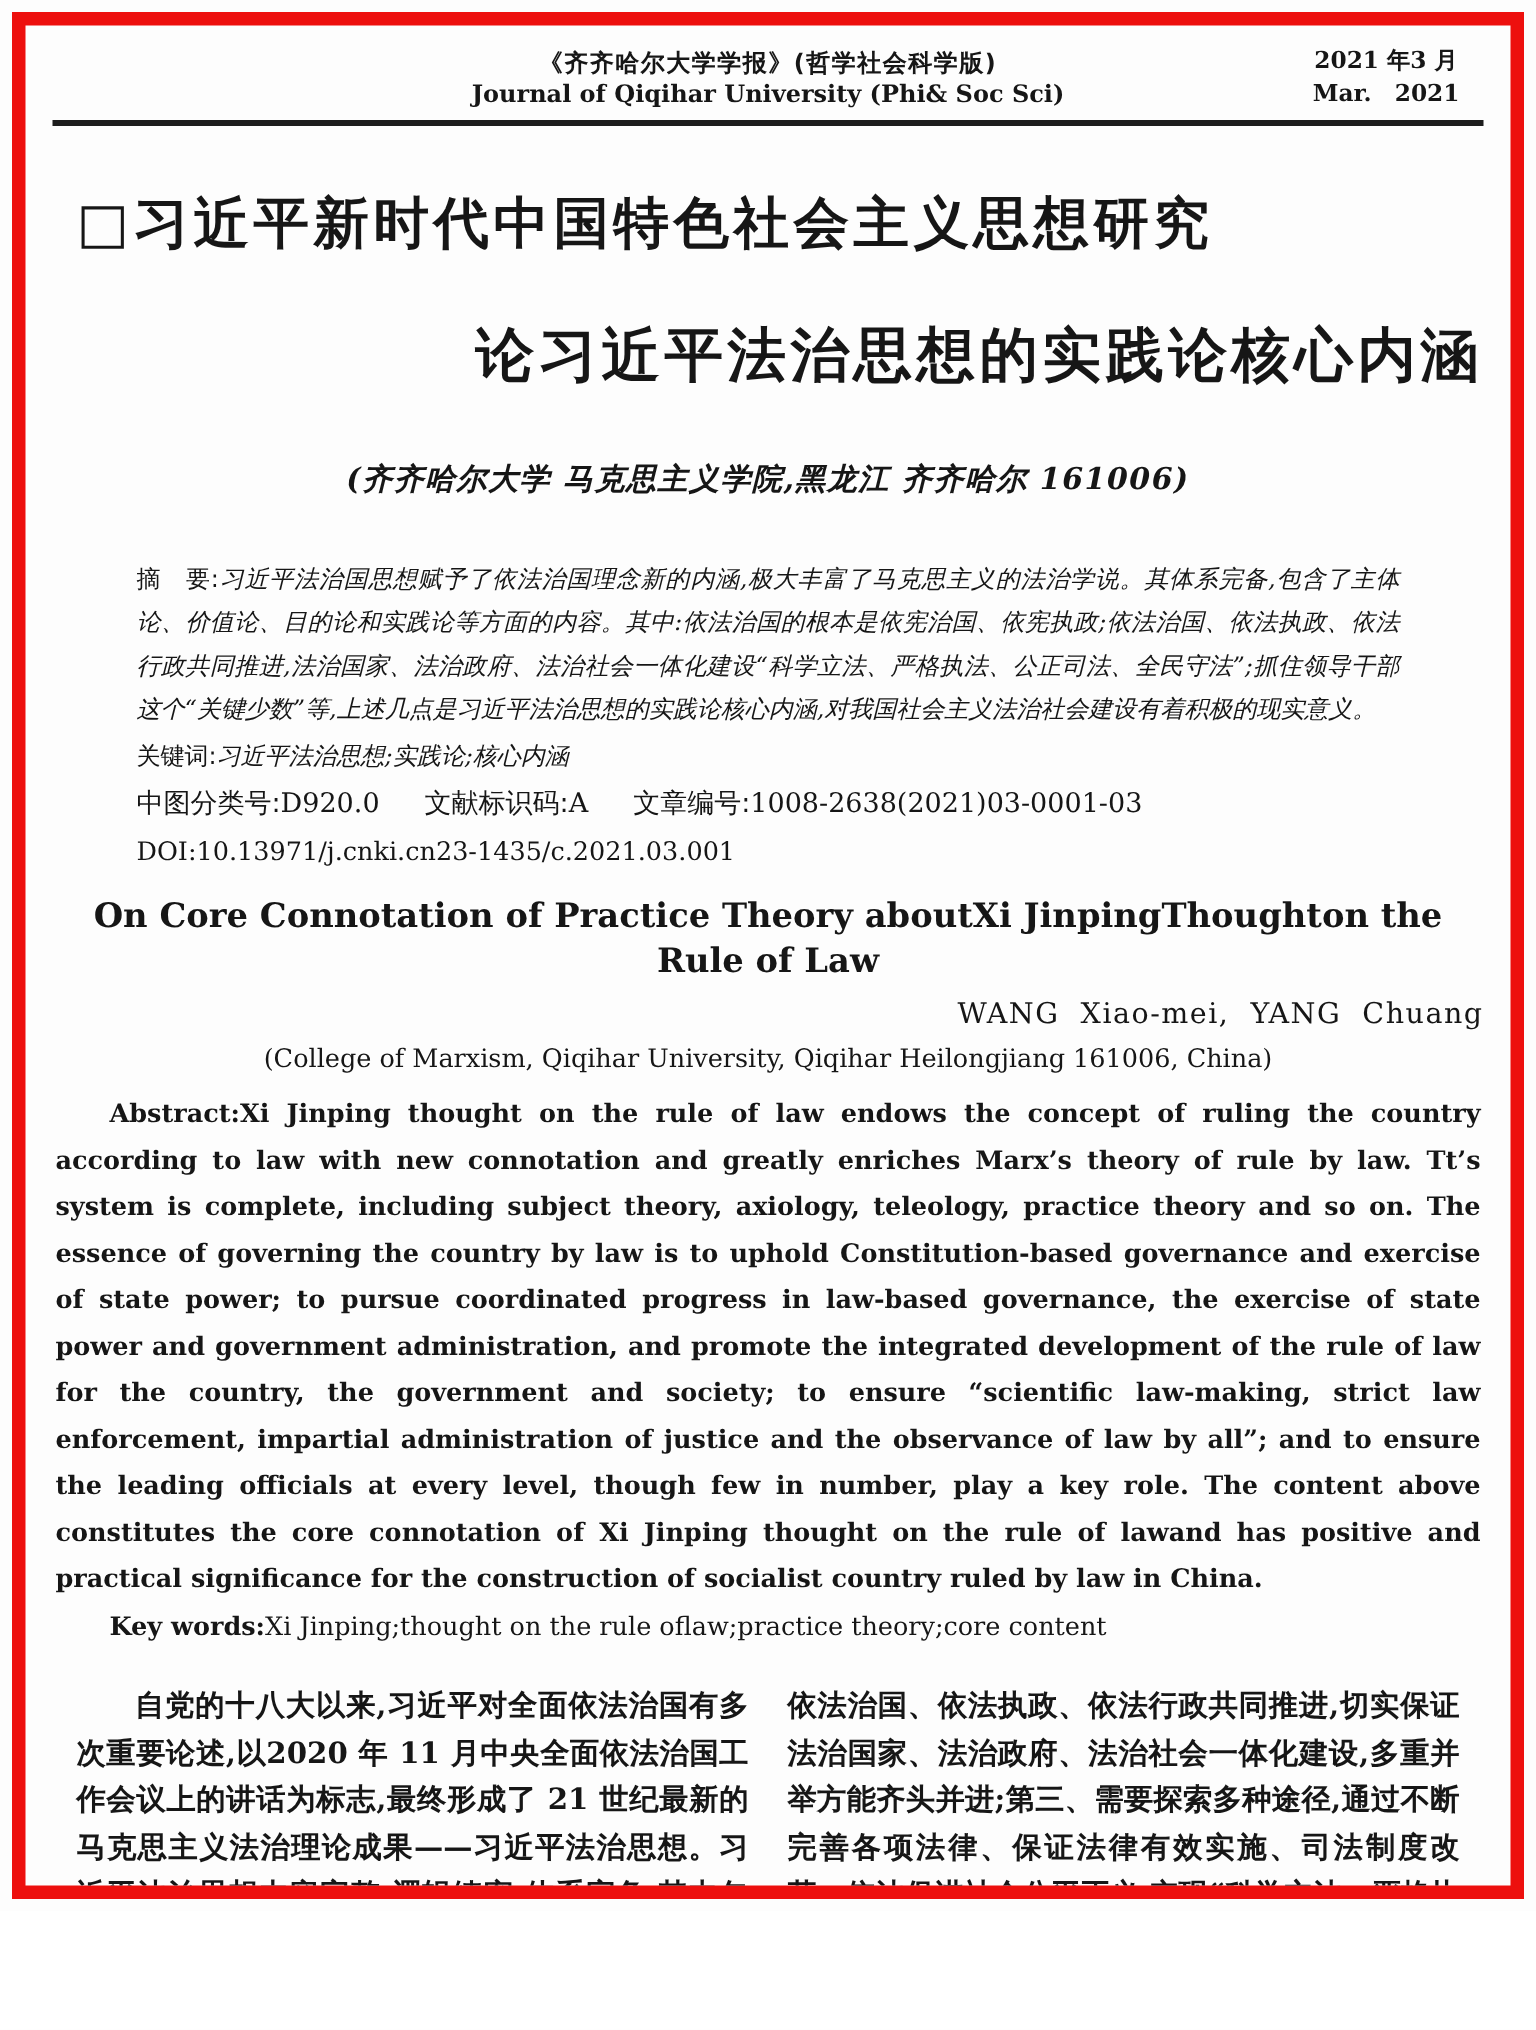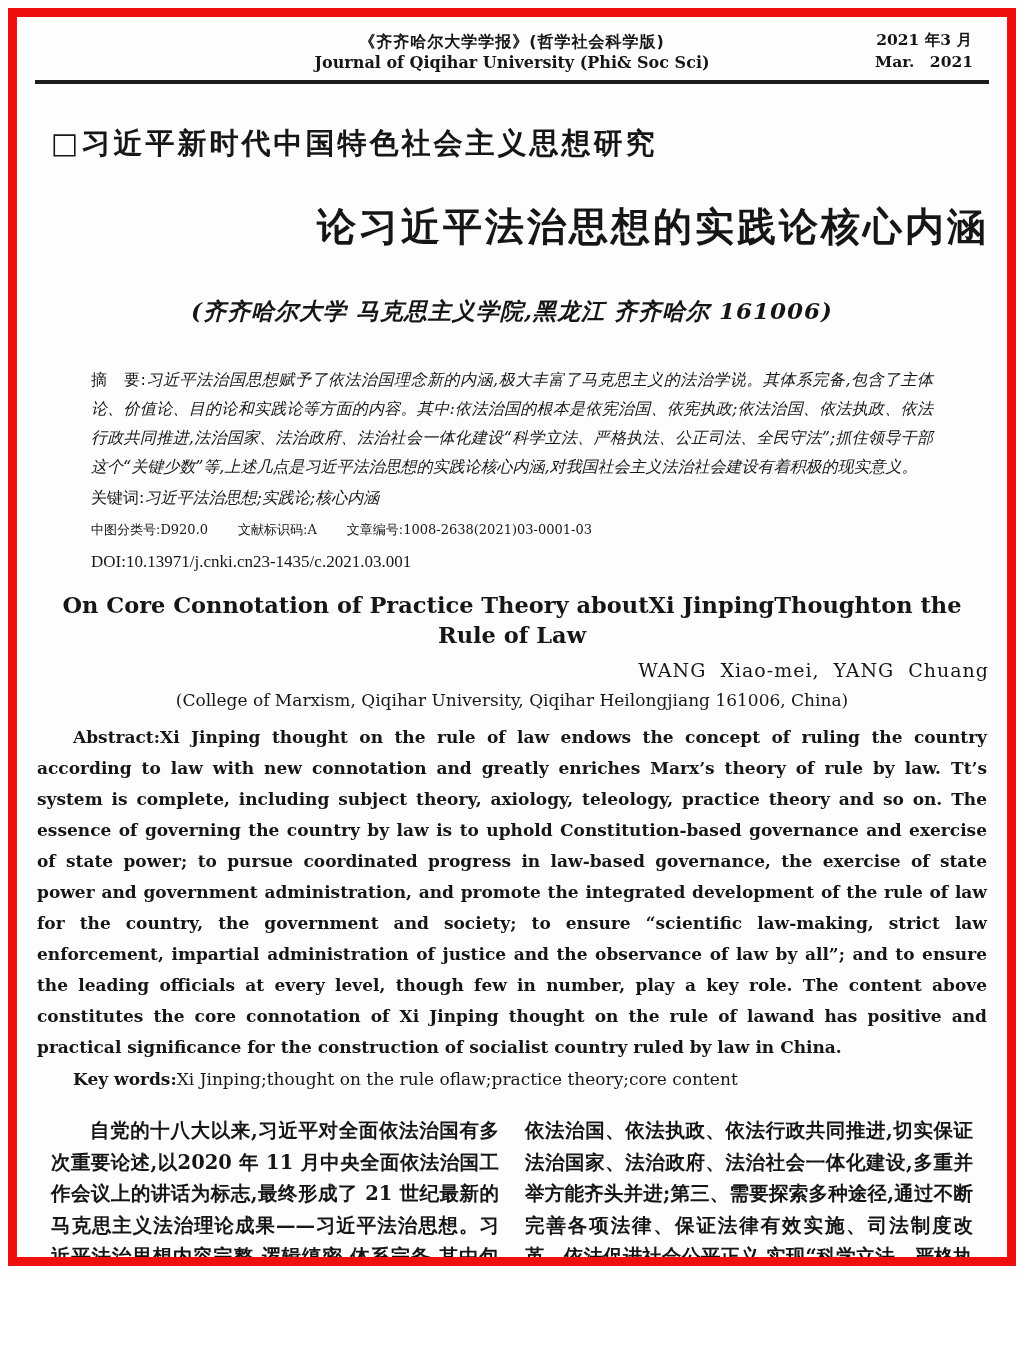--- a/index.html
+++ b/index.html
@@ -25,47 +25,47 @@
     position:absolute; right:16px; top:2px; text-align:center;
     font-weight:bold; font-size:15.5px; line-height:22px;
   }
   .date-en { word-spacing:10px; }
   .rule { margin-top:7px; border-top:4px solid #1d1d1d; }
 
   
   .section-heading {
     margin:40px 0 0 16px;
     font-family:"DejaVu Sans", sans-serif; font-weight:bold;
-    font-size:29px; letter-spacing:3px;
+    font-size:37px; letter-spacing:3px;
   }
   .title-cn {
     margin-top:36px; text-align:right;
     font-family:"DejaVu Sans", sans-serif; font-weight:bold;
     font-size:39px; letter-spacing:3px;
   }
   .authors-cn {
     margin-top:36px; text-align:center;
     font-size:24px; font-weight:600; letter-spacing:2px;
   }
   .affiliation-cn {
     margin-top:42px; text-align:center;
-    font-size:23px; font-weight:600; font-style:italic; letter-spacing:1px;
+    font-size:20px; font-weight:600; font-style:italic; letter-spacing:1px;
   }
 
   
   .abstract-cn, .kw-cn {
     margin:0 56px; text-align:justify;
     font-size:16px; line-height:29px; font-style:italic; font-weight:500;
   }
   .abstract-cn { margin-top:38px; }
   .kw-cn { margin-top:2px; }
   .lbl-cn { font-style:normal; font-weight:normal; font-family:"DejaVu Sans", sans-serif; }
-  .clc-line { margin:4px 56px 0; font-size:13px; line-height:28px; }
+  .clc-line { margin:4px 56px 0; font-size:18px; line-height:28px; }
   .clc-line .gap { margin-left:30px; }
-  .doi-line { margin:4px 56px 0; font-size:17px; line-height:28px;font-family:Liberation Serif, serif; }
+  .doi-line { margin:4px 56px 0; font-size:17px; line-height:28px; }
 
   
   .title-en {
     margin-top:14px; text-align:center;
     font-weight:bold; font-size:22.5px; line-height:30px;
   }
   .authors-en {
     margin-top:9px; text-align:right;
     font-size:19px; letter-spacing:1px; word-spacing:7px;
   }

